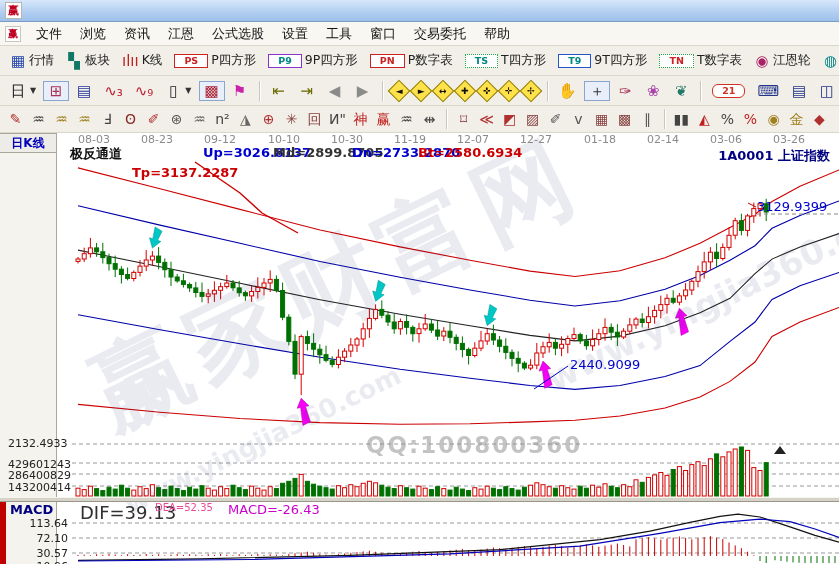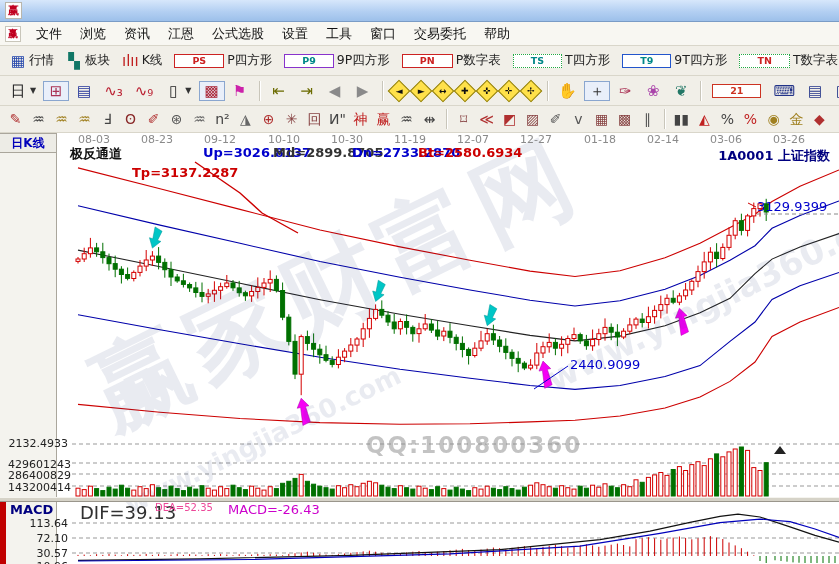--- a/index.html
+++ b/index.html
@@ -12,37 +12,37 @@
   
   .menubar{height:24px;background:#f8f7f2;border-bottom:1px solid #d9d6ca;display:flex;align-items:center;padding:0 3px;box-sizing:border-box;font-size:13px;color:#111;}
   .mdiicon{width:14px;height:14px;background:#fff;border:1px solid #c9c6ba;color:#c00020;font:bold 10px/14px "DejaVu Sans",sans-serif;text-align:center;margin:0 6px 0 2px;}
   .mi{padding:2px 9px;cursor:default;}
   
   .tb{background:#f1efe8;border-bottom:1px solid #d9d6ca;display:flex;align-items:center;padding:0 4px;box-sizing:border-box;white-space:nowrap;overflow:hidden;}
   .tb1{height:30px;}.tb2{height:30px;}.tb3{height:27px;}
   .tbtn{display:inline-flex;align-items:center;gap:3px;padding:1px 4px;margin:0 1px;font-size:12.5px;color:#222;border:1px solid transparent;}
   .tbtn.sel{border:1px solid #8aa6cf;background:#e9effa;}
   .glyph{font-size:15px;min-width:16px;text-align:center;line-height:16px;}
-  .badge{font:bold 9.5px/12px "DejaVu Sans",sans-serif;border:1px solid;padding:0 17px;background:#fff;}
+  .badge{font:bold 9.5px/12px "DejaVu Sans",sans-serif;border:1px solid;padding:0 9px;background:#fff;}
   .badge.dashed{border-style:dotted;}
   .sep{width:1px;height:20px;background:#c9c6ba;margin:0 5px;box-shadow:1px 0 0 #ffffff;flex:none;}
   .diamond{width:14px;height:14px;background:#ffe14a;border:1px solid #8a7a10;transform:rotate(45deg);display:inline-flex;align-items:center;justify-content:center;margin:2px 3px;flex:none;}
   .diamond>span{transform:rotate(-45deg);font-size:9px;font-weight:bold;color:#111;}
   .arrowdn{font-size:8px;color:#333;margin-left:1px;}
   .tbtn3{font-size:14px;width:21px;text-align:center;margin:0 1px;line-height:22px;}
   
   .chart{position:relative;width:839px;height:431px;background:#ffffff;overflow:hidden;}
   .gutter{position:absolute;left:0;top:0;width:57px;height:431px;background:#f4f3ee;border-right:1px solid #aaa69c;box-sizing:border-box;z-index:1;}
   .tabbox{position:absolute;left:0;top:0;width:57px;height:20px;background:#edece6;border:1px solid #aaa69c;border-left:none;box-sizing:border-box;color:#0000bb;font:bold 12px/18px "DejaVu Sans",sans-serif;text-align:center;z-index:4;}
   .ovl{position:absolute;white-space:nowrap;z-index:4;}
   .datelbl{color:#8a8a8a;font-size:11px;}
   .param{font-size:13px;font-weight:bold;}
   .annot{font-weight:bold;font-size:17px;letter-spacing:1px;}
   .bluelbl{color:#0000cc;font-size:13px;}
-  .axislbl{color:#222;font-size:11px;text-align:right;width:60px;}
+  .axislbl{color:#222;font-size:11px;width:60px;}
   .macdaxis{color:#222;font-size:11px;text-align:right;width:60px;}
   .wm{position:absolute;z-index:3;pointer-events:none;transform-origin:left top;color:rgba(35,62,120,0.10);font-weight:bold;}
   .qq{position:absolute;z-index:3;color:rgba(145,145,145,0.55);font:bold 23px "DejaVu Sans",sans-serif;letter-spacing:2px;pointer-events:none;}
   svg.plot{position:absolute;left:0;top:0;z-index:2;}
   .splitter{position:absolute;left:0;top:364px;width:839px;height:5px;background:#d6d3c8;border-top:1px solid #f5f4ef;border-bottom:1px solid #9a968c;box-sizing:border-box;z-index:4;}
   .redstripe{position:absolute;left:0;top:369px;width:6px;height:62px;background:#c00000;z-index:5;}
 </style>
 </head>
 <body>
 
@@ -191,21 +191,21 @@
         <span class="glyph" style="color: rgb(170, 51, 85);">✑</span>
       </span>
       <span class="tbtn">
         <span class="glyph" style="color: rgb(170, 68, 170);">❀</span>
       </span>
       <span class="tbtn">
         <span class="glyph" style="color: rgb(34, 119, 102);">❦</span>
       </span>
       <span class="sep"></span>
       <span class="tbtn">
-        <span class="badge" style="color: rgb(204, 51, 34); border-color: rgb(204, 51, 34);">21</span>
+        <span class="badge" style="color: rgb(204, 51, 34); border-color: rgb(204, 51, 34); border-radius: 6px;">21</span>
       </span>
       <span class="tbtn">
         <span class="glyph" style="color: rgb(34, 51, 136);">⌨</span>
       </span>
       <span class="tbtn">
         <span class="glyph" style="color: rgb(34, 51, 136);">▤</span>
       </span>
       <span class="tbtn">
         <span class="glyph" style="color: rgb(34, 51, 136);">◫</span>
       </span>

